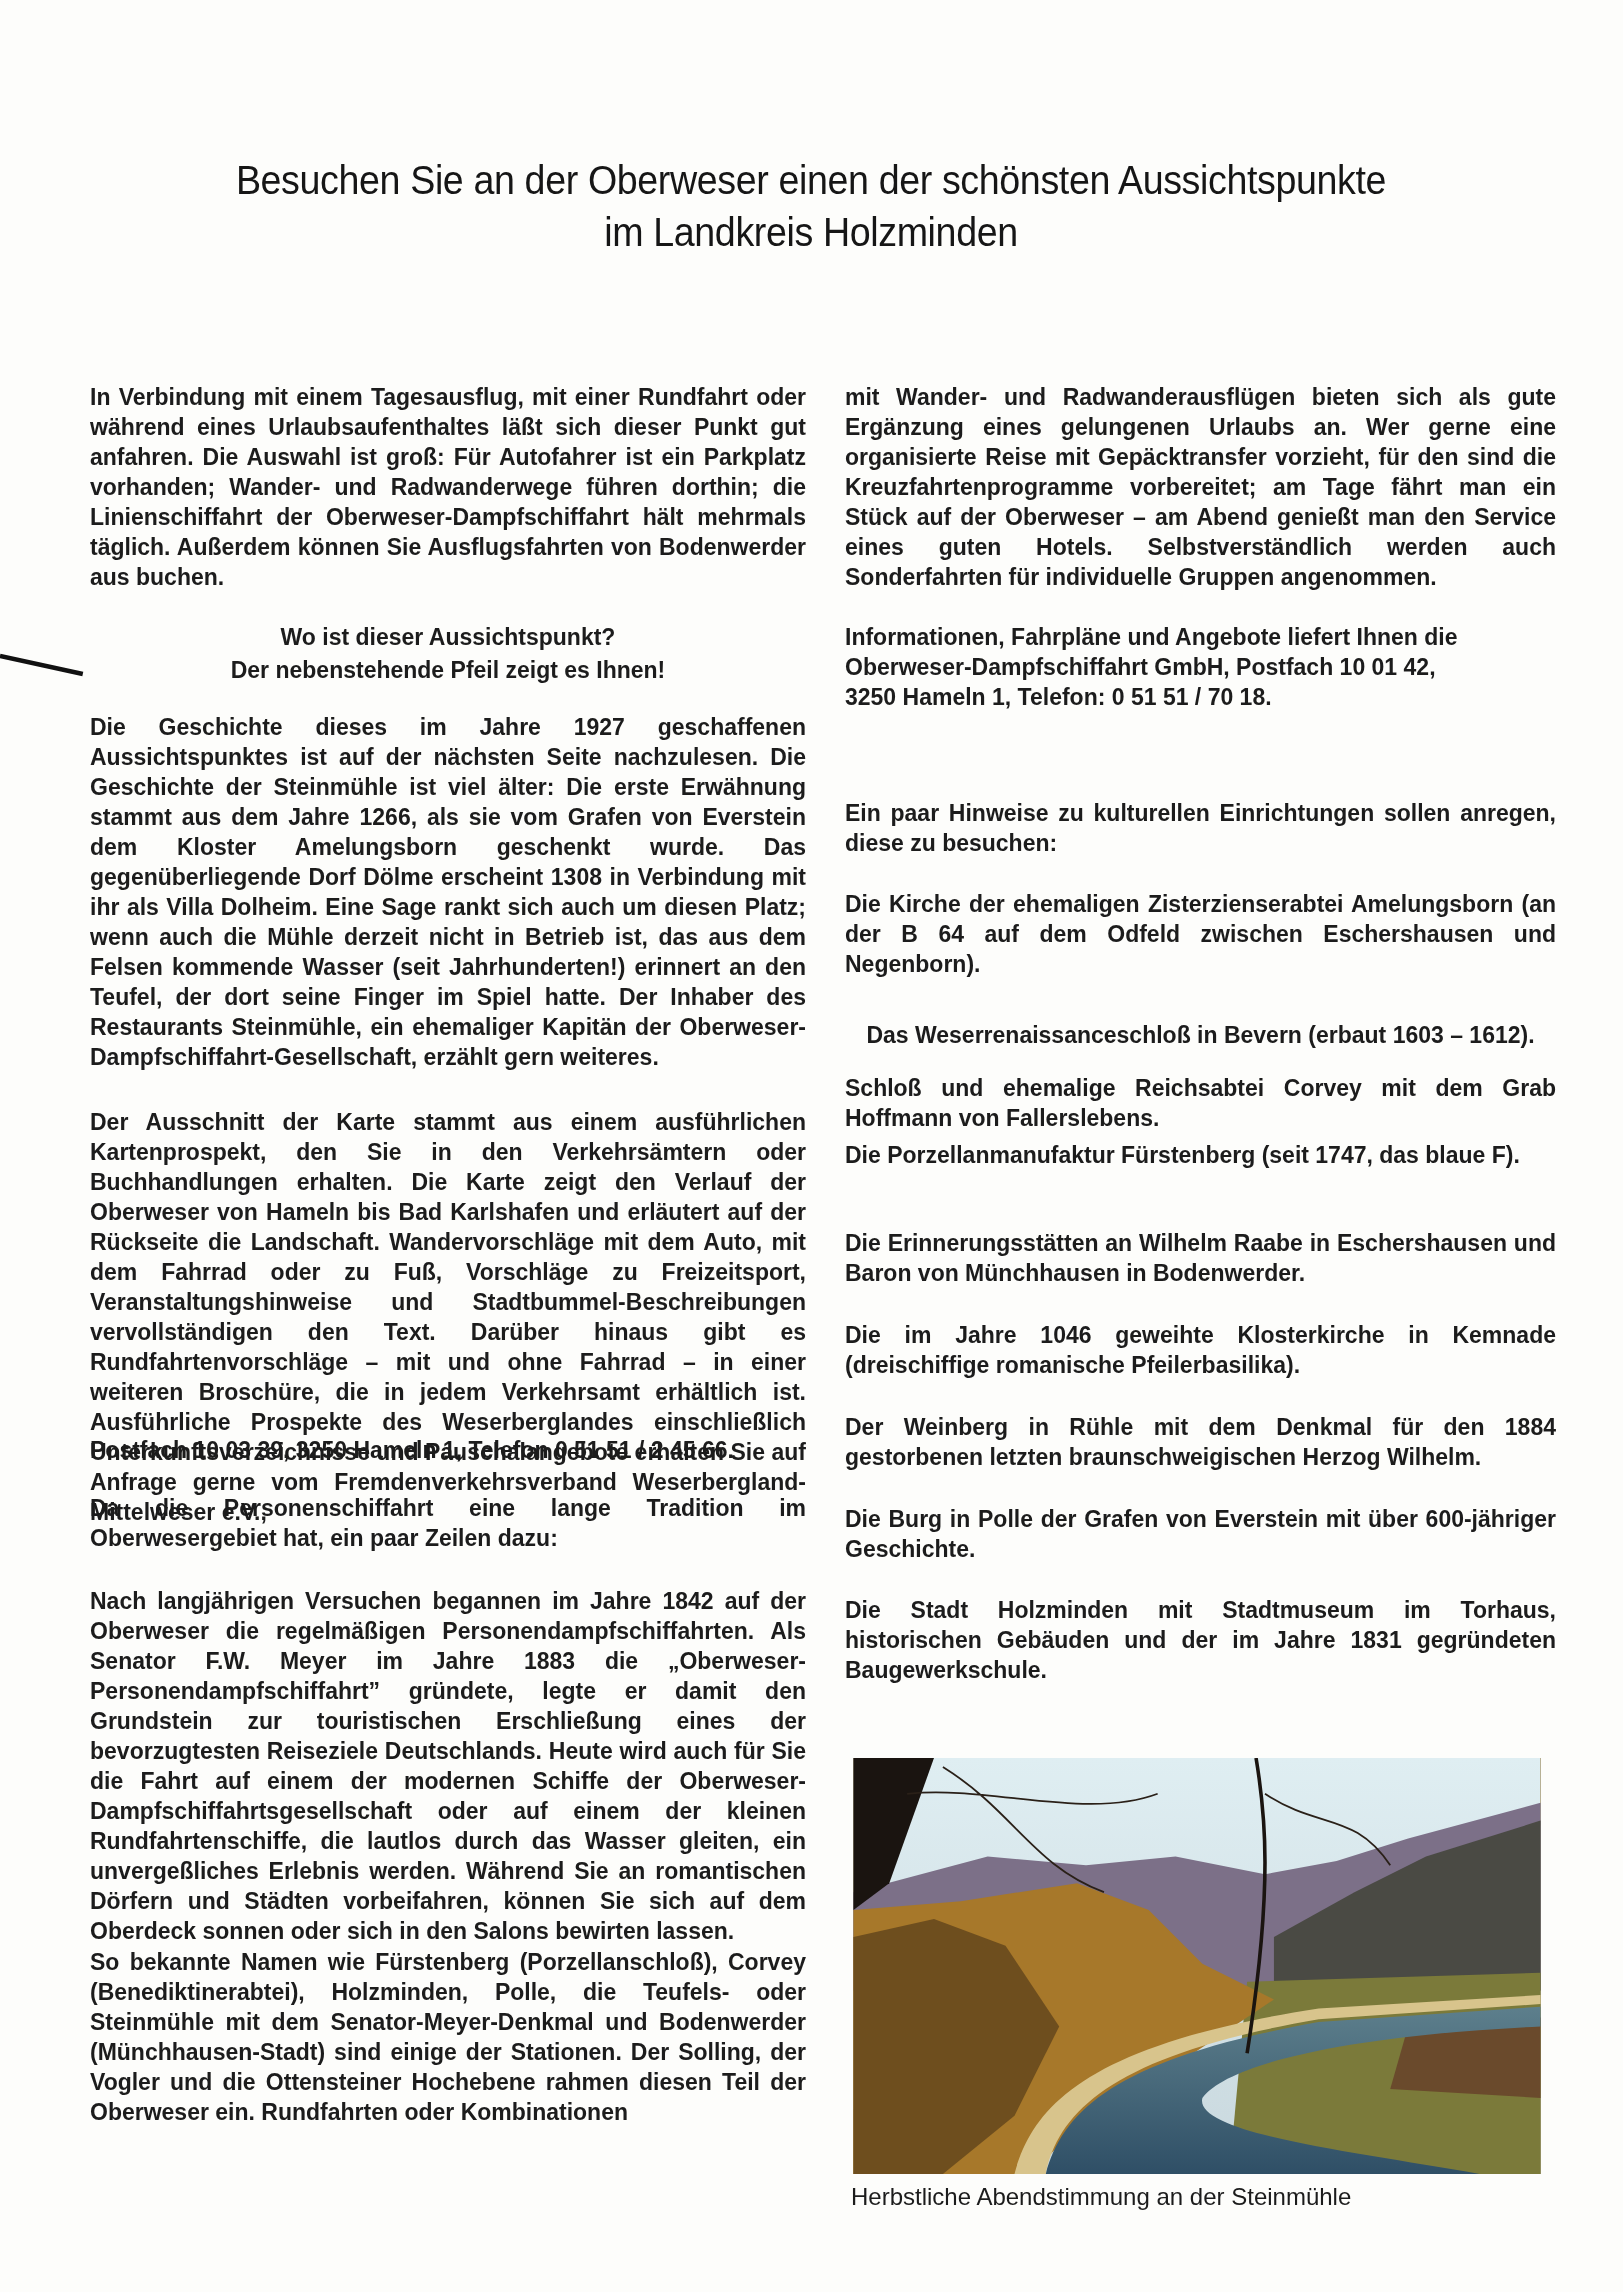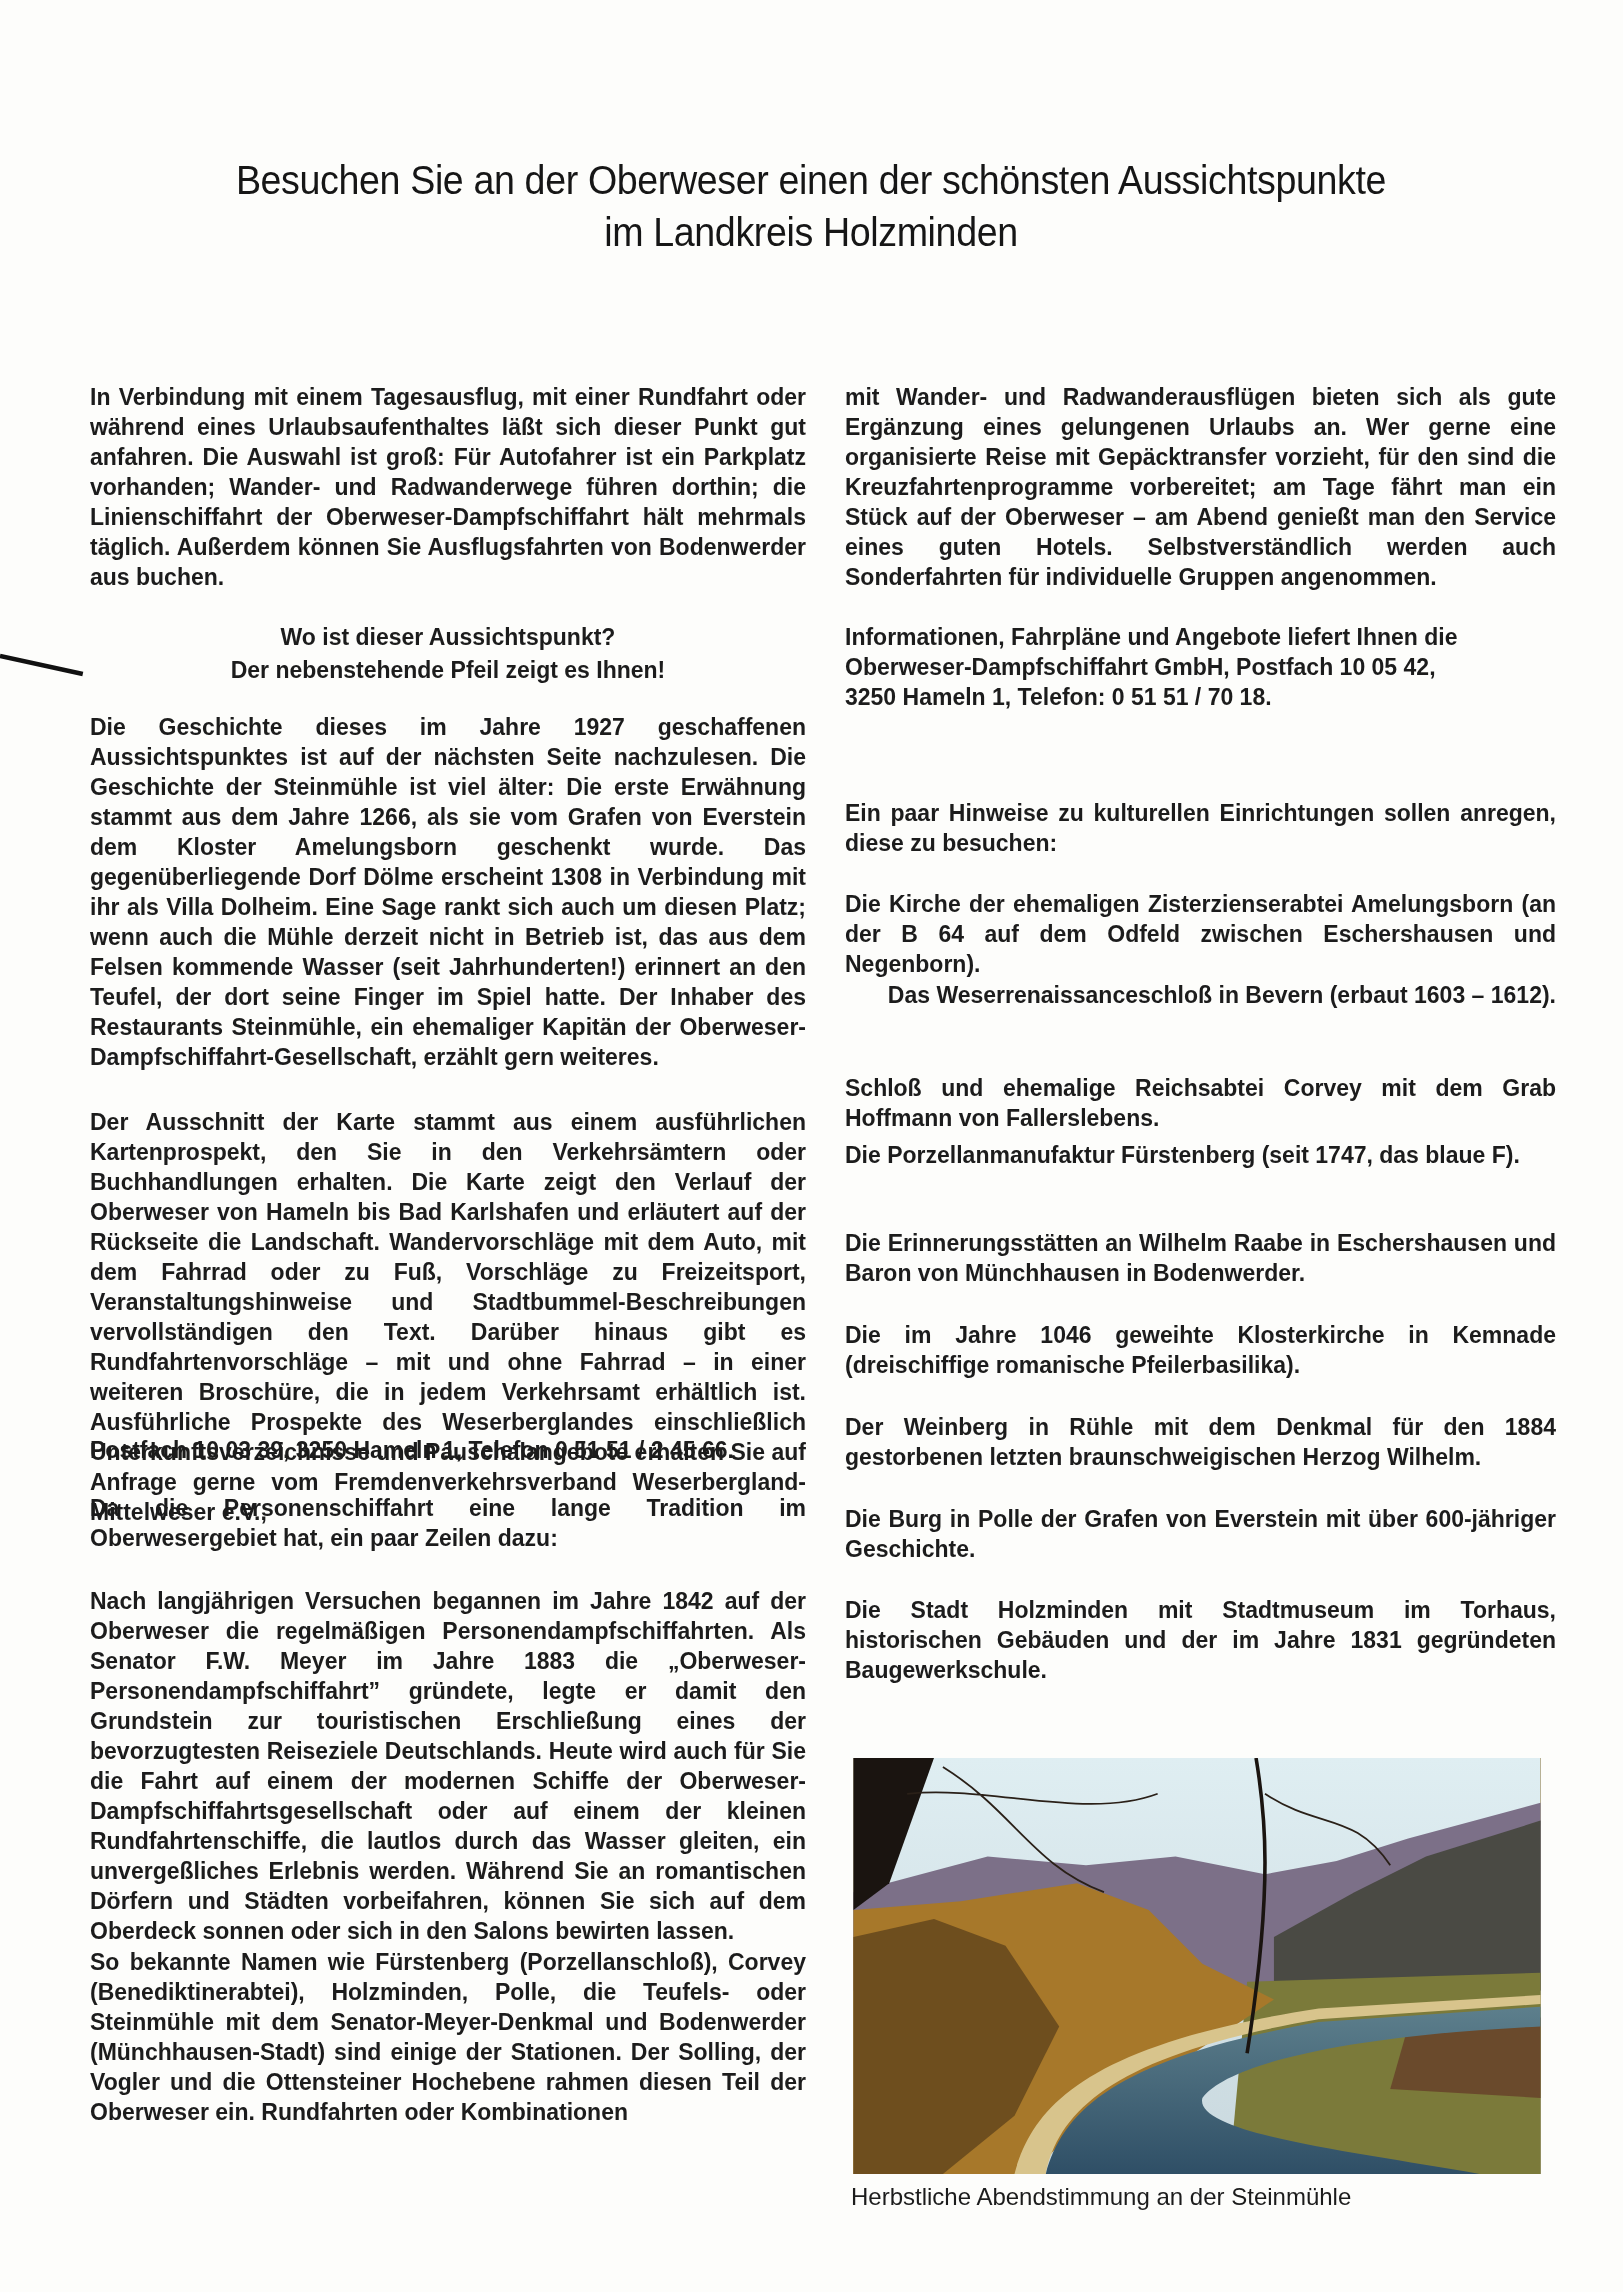--- a/index.html
+++ b/index.html
@@ -45,25 +45,25 @@
   <p class="blk" style="top:330px">Die Geschichte dieses im Jahre 1927 geschaffenen Aussichtspunktes ist auf der nächsten Seite nachzulesen. Die Geschichte der Steinmühle ist viel älter: Die erste Erwähnung stammt aus dem Jahre 1266, als sie vom Grafen von Everstein dem Kloster Amelungsborn geschenkt wurde. Das gegenüberliegende Dorf Dölme erscheint 1308 in Verbindung mit ihr als Villa Dolheim. Eine Sage rankt sich auch um diesen Platz; wenn auch die Mühle derzeit nicht in Betrieb ist, das aus dem Felsen kommende Wasser (seit Jahrhunderten!) erinnert an den Teufel, der dort seine Finger im Spiel hatte. Der Inhaber des Restaurants Steinmühle, ein ehemaliger Kapitän der Oberweser-Dampfschiffahrt-Gesellschaft, erzählt gern weiteres.</p>
   <p class="blk" style="top:725px">Der Ausschnitt der Karte stammt aus einem ausführlichen Kartenprospekt, den Sie in den Verkehrsämtern oder Buchhandlungen erhalten. Die Karte zeigt den Verlauf der Oberweser von Hameln bis Bad Karlshafen und erläutert auf der Rückseite die Landschaft. Wandervorschläge mit dem Auto, mit dem Fahrrad oder zu Fuß, Vorschläge zu Freizeitsport, Veranstaltungshinweise und Stadtbummel-Beschreibungen vervollständigen den Text. Darüber hinaus gibt es Rundfahrtenvorschläge – mit und ohne Fahrrad – in einer weiteren Broschüre, die in jedem Verkehrsamt erhältlich ist. Ausführliche Prospekte des Weserberglandes einschließlich Unterkunftsverzeichnisse und Pauschalangebote erhalten Sie auf Anfrage gerne vom Fremdenverkehrsverband Weserbergland-Mittelweser e.V.,</p>
   <p class="blk" style="top:1053px;text-align:left">Postfach 10 03 39, 3250 Hameln 1, Telefon 0 51 51 / 2 45 66.</p>
   <p class="blk" style="top:1111px">Da die Personenschiffahrt eine lange Tradition im Oberwesergebiet hat, ein paar Zeilen dazu:</p>
   <p class="blk" style="top:1204px">Nach langjährigen Versuchen begannen im Jahre 1842 auf der Oberweser die regelmäßigen Personendampfschiffahrten. Als Senator F.W. Meyer im Jahre 1883 die „Oberweser-Personendampfschiffahrt” gründete, legte er damit den Grundstein zur touristischen Erschließung eines der bevorzugtesten Reiseziele Deutschlands. Heute wird auch für Sie die Fahrt auf einem der modernen Schiffe der Oberweser-Dampfschiffahrtsgesellschaft oder auf einem der kleinen Rundfahrtenschiffe, die lautlos durch das Wasser gleiten, ein unvergeßliches Erlebnis werden. Während Sie an romantischen Dörfern und Städten vorbeifahren, können Sie sich auf dem Oberdeck sonnen oder sich in den Salons bewirten lassen.</p>
   <p class="blk" style="top:1565px">So bekannte Namen wie Fürstenberg (Porzellanschloß), Corvey (Benediktinerabtei), Holzminden, Polle, die Teufels- oder Steinmühle mit dem Senator-Meyer-Denkmal und Bodenwerder (Münchhausen-Stadt) sind einige der Stationen. Der Solling, der Vogler und die Ottensteiner Hochebene rahmen diesen Teil der Oberweser ein. Rundfahrten oder Kombinationen</p>
 </div>
 
 <div class="col col-right">
   <p class="blk" style="top:0">mit Wander- und Radwanderausflügen bieten sich als gute Ergänzung eines gelungenen Urlaubs an. Wer gerne eine organisierte Reise mit Gepäcktransfer vorzieht, für den sind die Kreuzfahrtenprogramme vorbereitet; am Tage fährt man ein Stück auf der Oberweser – am Abend genießt man den Service eines guten Hotels. Selbstverständlich werden auch Sonderfahrten für individuelle Gruppen angenommen.</p>
-  <p class="blk" style="top:240px;text-align:left">Informationen, Fahrpläne und Angebote liefert Ihnen die Oberweser-Dampfschiffahrt GmbH, Postfach 10 05 42,</p>
+  <p class="blk" style="top:240px;text-align:left">Informationen, Fahrpläne und Angebote liefert Ihnen die Oberweser-Dampfschiffahrt GmbH, Postfach 10 01 42,</p>
   <p class="blk" style="top:300px;text-align:left">3250 Hameln 1, Telefon: 0 51 51 / 70 18.</p>
   <p class="blk" style="top:416px">Ein paar Hinweise zu kulturellen Einrichtungen sollen anregen, diese zu besuchen:</p>
   <p class="blk" style="top:507px">Die Kirche der ehemaligen Zisterzienserabtei Amelungsborn (an der B 64 auf dem Odfeld zwischen Eschershausen und Negenborn).</p>
-  <p class="blk" style="top:598px;text-align:right">Das Weserrenaissanceschloß in Bevern (erbaut 1603 – 1612).</p>
+  <p class="blk" style="top:638px;text-align:center">Das Weserrenaissanceschloß in Bevern (erbaut 1603 – 1612).</p>
   <p class="blk" style="top:691px">Schloß und ehemalige Reichsabtei Corvey mit dem Grab Hoffmann von Fallerslebens.</p>
   <p class="blk" style="top:758px;text-align:left">Die Porzellanmanufaktur Fürstenberg (seit 1747, das blaue F).</p>
   <p class="blk" style="top:846px">Die Erinnerungsstätten an Wilhelm Raabe in Eschershausen und Baron von Münchhausen in Bodenwerder.</p>
   <p class="blk" style="top:938px">Die im Jahre 1046 geweihte Klosterkirche in Kemnade (dreischiffige romanische Pfeilerbasilika).</p>
   <p class="blk" style="top:1030px">Der Weinberg in Rühle mit dem Denkmal für den 1884 gestorbenen letzten braunschweigischen Herzog Wilhelm.</p>
   <p class="blk" style="top:1122px">Die Burg in Polle der Grafen von Everstein mit über 600-jähriger Geschichte.</p>
   <p class="blk" style="top:1213px">Die Stadt Holzminden mit Stadtmuseum im Torhaus, historischen Gebäuden und der im Jahre 1831 gegründeten Baugewerkschule.</p>
 </div>
 
 <div class="photo" title="Autumn evening view over the Weser river bend below the rock cliffs at Steinmühle">

